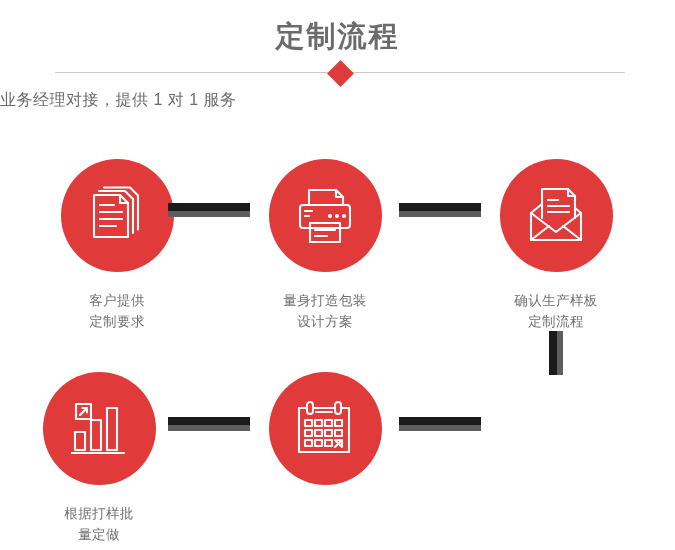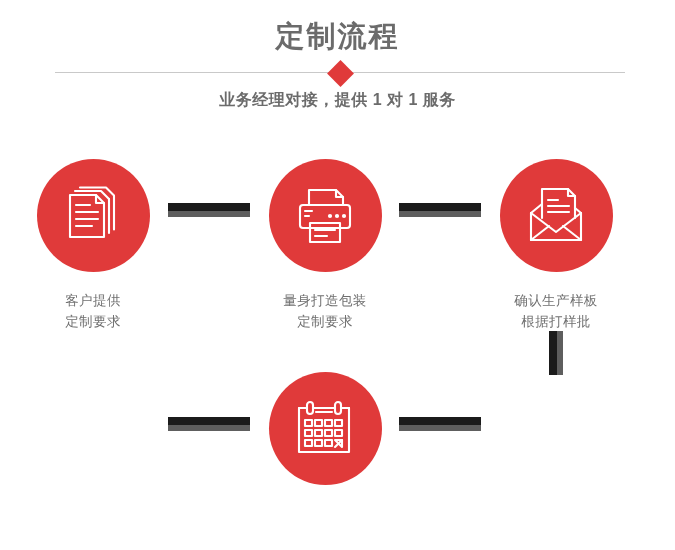--- a/index.html
+++ b/index.html
@@ -56,26 +56,25 @@
     margin-left: -9.5px;
     margin-top: -9.5px;
     background: #e03a3a;
     transform: rotate(45deg);
   }
   .page-subtitle {
     position: absolute;
     left: 0;
     top: 88px;
     width: 675px;
-    text-align: center;
+    text-align: left;
     font-size: 16px;
     color: #6b6b6b;
     line-height: 24px;
     letter-spacing: 0.5px;
-    font-weight: bold;
   }
 
   
   .step {
     position: absolute;
     width: 160px;
     text-align: center;
   }
   .step-circle {
     position: relative;
@@ -94,21 +93,21 @@
   .step-label {
     margin-top: 18px;
     font-size: 13.5px;
     line-height: 21px;
     color: #6f6f6f;
     white-space: pre-line;
     letter-spacing: 0.4px;
   }
 
   
-  .step-1 { left: 13px;  top: 159px; }
+  .step-1 { left: 37px;  top: 159px; }
   .step-2 { left: 245px; top: 159px; }
   .step-3 { left: 476px; top: 159px; }
   .step-4 { left: 19px;  top: 372px; }
   .step-5 { left: 245px; top: 372px; }
   .step-6 { left: 476px; top: 372px; }
 
   
   .conn-h {
     position: absolute;
     width: 82px;
@@ -196,21 +195,21 @@
           <circle cx="36" cy="31" r="2.1" fill="#ffffff" stroke="none"></circle>
           <circle cx="43" cy="31" r="2.1" fill="#ffffff" stroke="none"></circle>
           <circle cx="50" cy="31" r="2.1" fill="#ffffff" stroke="none"></circle>
           <path d="M16 38 H46 V57 H16 Z"></path>
           <line x1="21" y1="45" x2="41" y2="45"></line>
           <line x1="21" y1="51" x2="33" y2="51"></line>
         </svg>
       </span>
     </div>
     <div class="step-label">量身打造包装
-定制要求</div>
+设计方案</div>
   </div>
 
   <div class="step step-3">
     <div class="step-circle">
       <span>
         <svg width="62" height="62" viewBox="0 0 62 62" fill="none" stroke="#ffffff" stroke-width="2.1" stroke-linejoin="round" stroke-linecap="round">
           <path d="M17 33 V4 H43 L50 11 V33"></path>
           <path d="M43 4 V11 H50"></path>
           <line x1="23" y1="15" x2="33" y2="15"></line>
           <line x1="23" y1="21" x2="44" y2="21"></line>
@@ -218,23 +217,40 @@
           <path d="M6 28 V55 H56 V28"></path>
           <path d="M6 28 L17 19"></path>
           <path d="M56 28 L50 23"></path>
           <path d="M6 28 L31 47 L56 28"></path>
           <path d="M6 55 L24 41"></path>
           <path d="M56 55 L38 41"></path>
         </svg>
       </span>
     </div>
     <div class="step-label">确认生产样板
-根据打样批</div>
-  </div>
-
+定制流程</div>
+  </div>
+
+  <div class="step step-4">
+    <div class="step-circle">
+      <span>
+        <svg width="62" height="62" viewBox="0 0 62 62" fill="none" stroke="#ffffff" stroke-width="2.1" stroke-linejoin="round" stroke-linecap="round">
+          <rect x="8" y="6" width="15" height="15"></rect>
+          <path d="M12 17 L19 10"></path>
+          <path d="M14.5 10 H19 V14.5"></path>
+          <rect x="7" y="34" width="10" height="18"></rect>
+          <rect x="23" y="22" width="10" height="30"></rect>
+          <rect x="39" y="10" width="10" height="42"></rect>
+          <line x1="4" y1="55" x2="56" y2="55"></line>
+        </svg>
+      </span>
+    </div>
+    <div class="step-label">根据打样批
+量定做</div>
+  </div>
 
   <div class="step step-5">
     <div class="step-circle">
       <span>
         <svg width="62" height="62" viewBox="0 0 62 62" fill="none" stroke="#ffffff" stroke-width="2.1" stroke-linejoin="round" stroke-linecap="round">
           <rect x="13" y="4" width="6" height="12" rx="3"></rect>
           <rect x="41" y="4" width="6" height="12" rx="3"></rect>
           <path d="M5 10 H13"></path>
           <path d="M19 10 H41"></path>
           <path d="M47 10 H55"></path>

